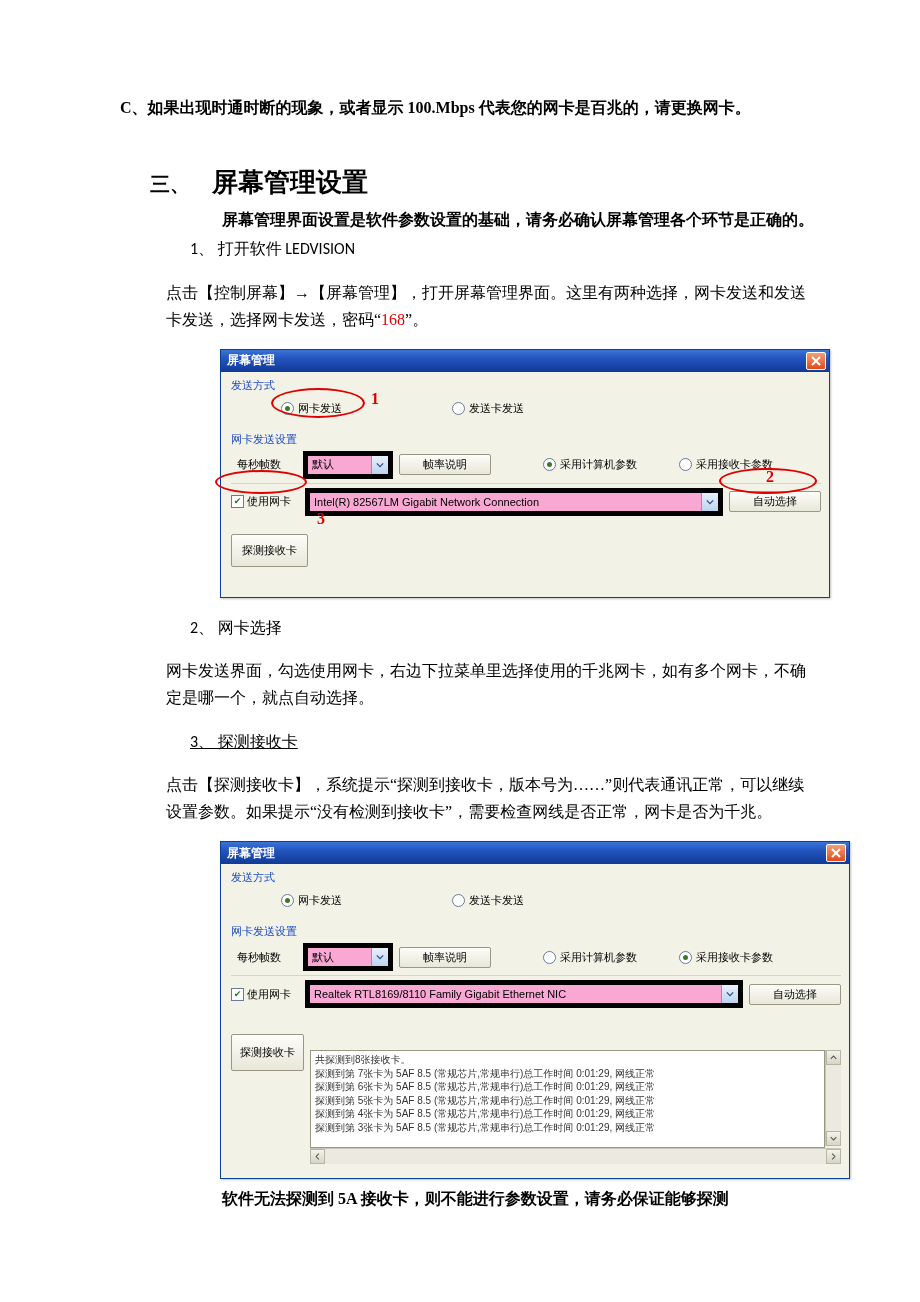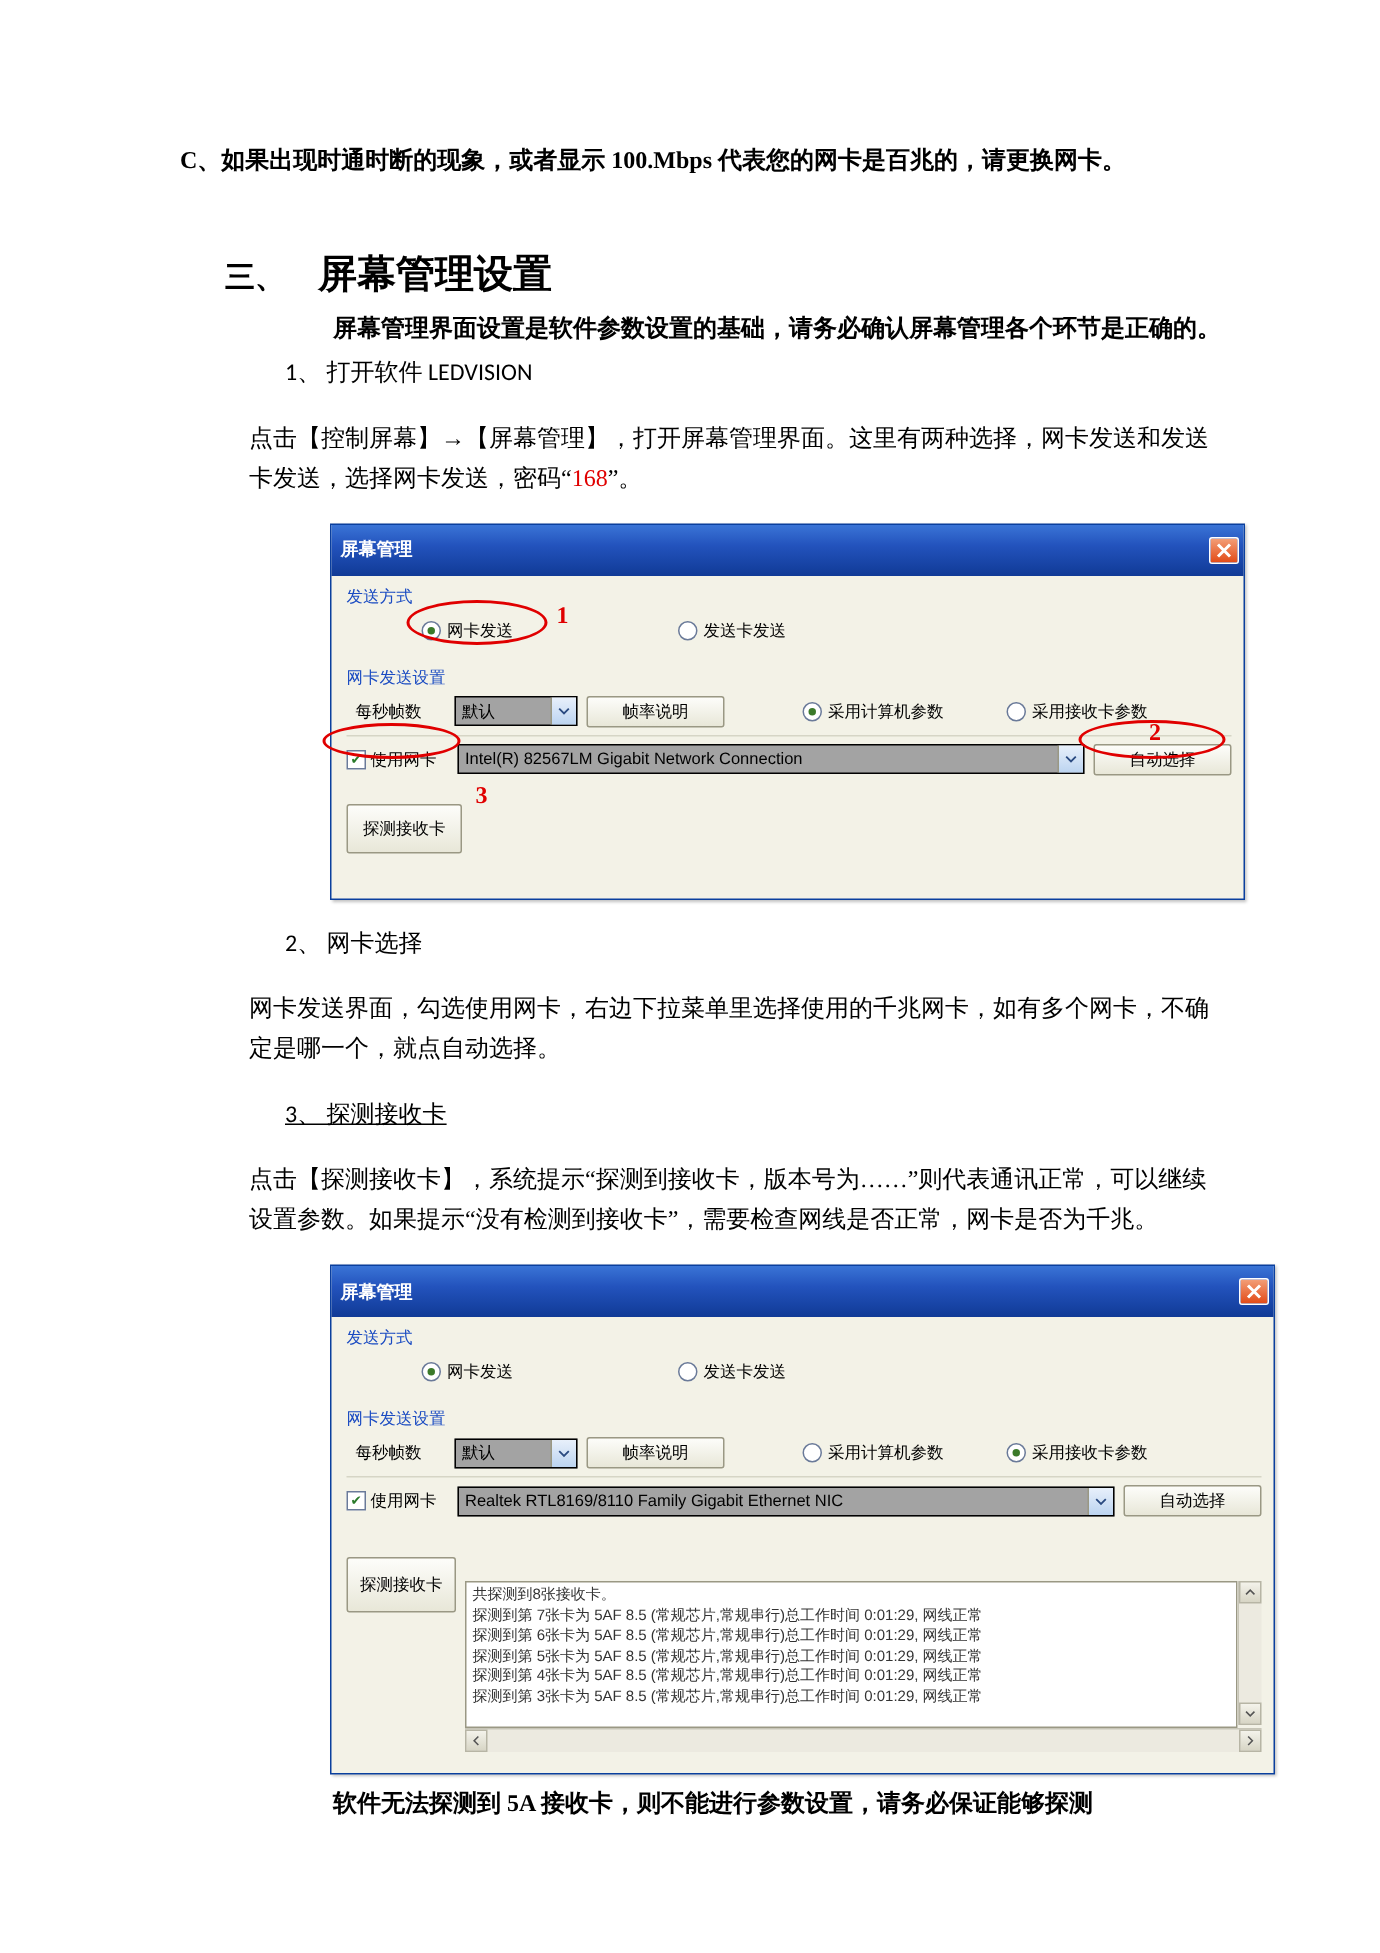--- a/index.html
+++ b/index.html
@@ -57,21 +57,21 @@
     background: #f3f2e7;
     width: 610px;
     box-sizing: border-box;
     font-family: Tahoma, "Microsoft YaHei", sans-serif;
     font-size: 11px;
     box-shadow: 1px 1px 2px rgba(0,0,0,0.25);
   }
   .titlebar {
     background: linear-gradient(#3a74d6, #2353bd 40%, #103a96);
     color: #fff;
-    height: 34px;
+    height: 22px;
     display:flex;
     align-items:center;
     justify-content: space-between;
     padding: 0 3px 0 6px;
     font-weight: bold;
     font-size: 12px;
   }
   .closebox {
     width: 18px; height: 16px;
     background: linear-gradient(#f39f78,#e24a17);
@@ -103,21 +103,21 @@
   .checkbox.checked::after { content:"✔"; font-size:9px; color:#2a7a2a; line-height:1; }
   .btn {
     background: linear-gradient(#fdfdfa,#e8e7d8);
     border: 1px solid #9a9884;
     padding: 2px 23px;
     font-size: 11px;
     border-radius: 2px;
     white-space: nowrap;
   }
   .combo {
-    display:flex; align-items:center; border:1px solid #000000; background:#a3a3a3;
+    display:flex; align-items:center; border:5px solid #000000; background:#f9a8d4;
     height:18px;
   }
   .combo .val { flex:1; padding:0 4px; overflow:hidden; white-space:nowrap; }
   .combo .arrow {
     width:16px; height:100%; background: linear-gradient(#e8f0fb,#bcd4f0);
     border-left:1px solid #9a9884; display:flex; align-items:center; justify-content:center;
   }
   .combo .arrow svg{width:8px;height:8px;}
   .label { color:#000; }
   .red-ellipse {

